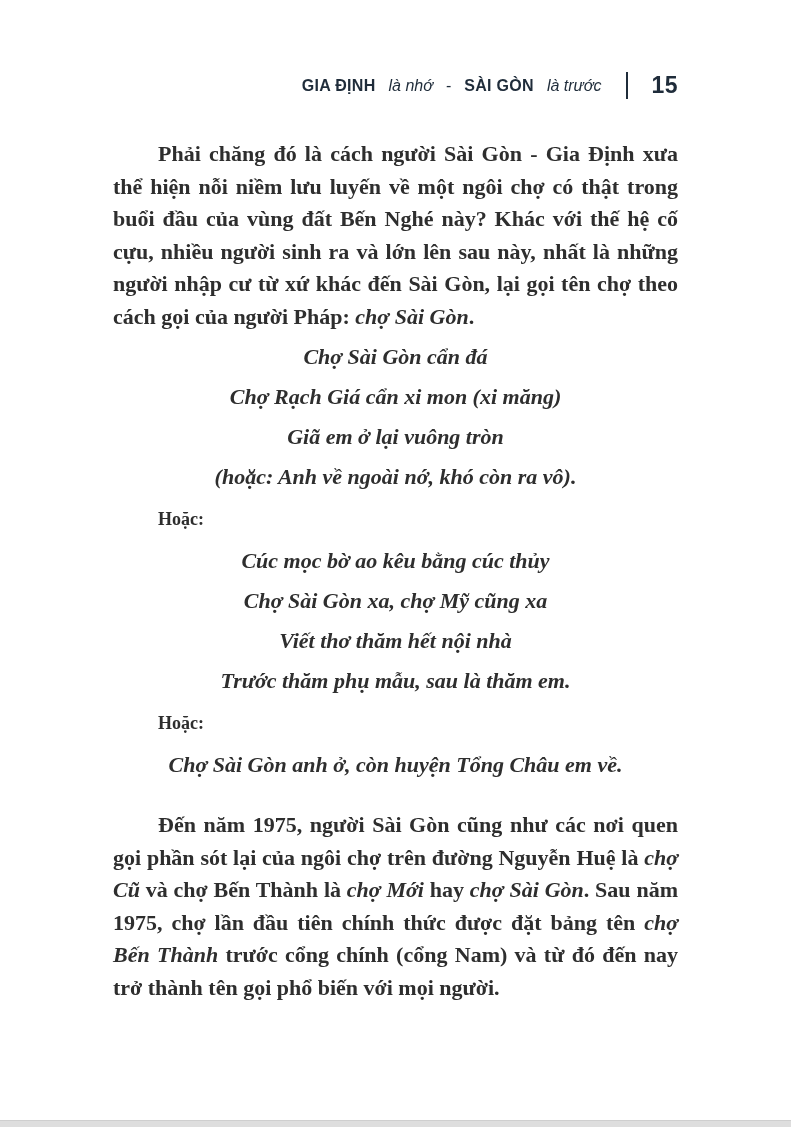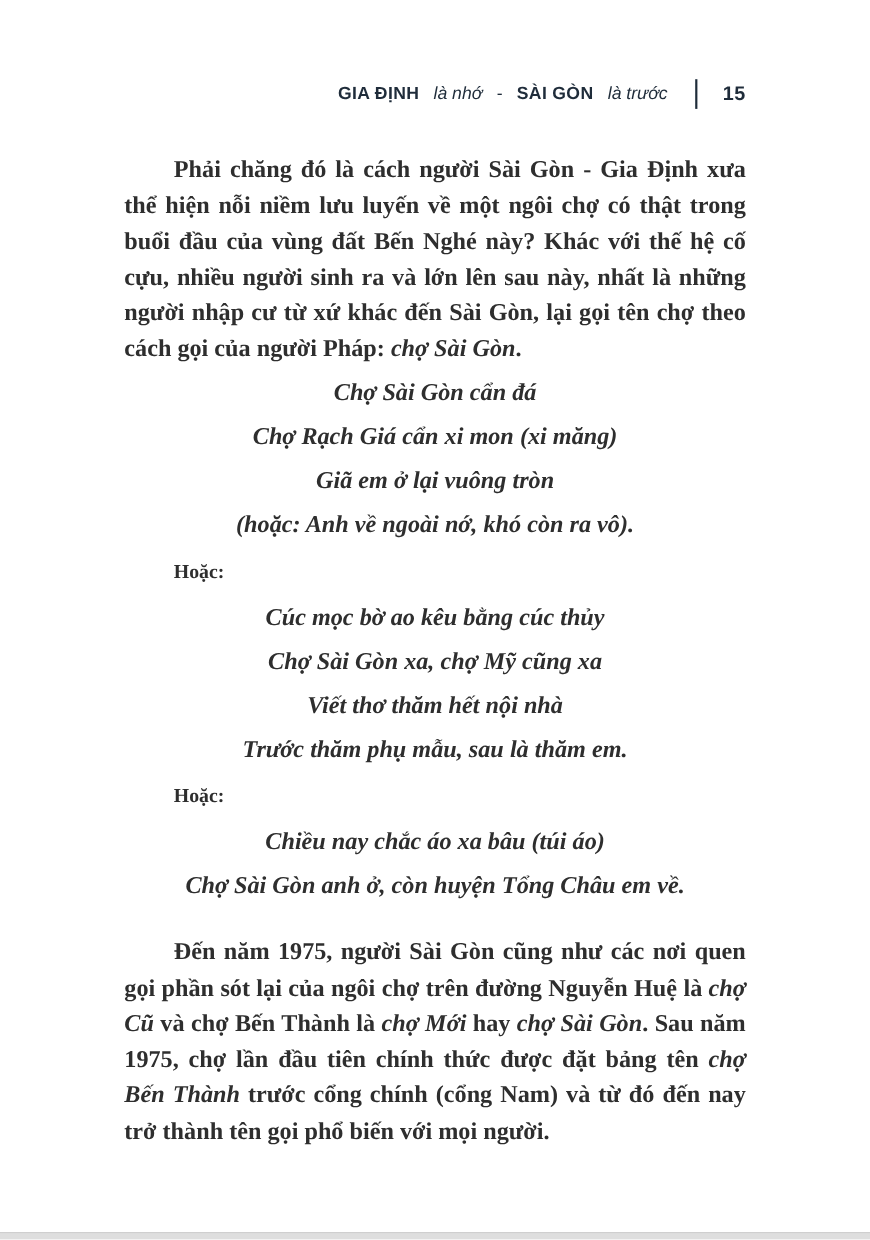--- a/index.html
+++ b/index.html
@@ -31,21 +31,21 @@
   }
   .header .bold { font-weight: 700; letter-spacing: 0.3px; }
   .header .it   { font-style: italic; }
   .header .vbar {
     display: inline-block;
     width: 2px;
     height: 27px;
     background: var(--header-text, #1f2c3a);
     margin: 0 10px 0 12px;
   }
-  .header .pagenum { font-size: 18px; font-weight: 700; letter-spacing: 0.5px; }
+  .header .pagenum { font-size: 23px; font-weight: 700; letter-spacing: 0.5px; }
 
   
   .content {
     position: absolute;
     top: 138px;
     left: 113px;
     width: 565px;
     font-weight: bold;
   }
   .para {
@@ -117,21 +117,20 @@
     <div class="verse-block">
       <div class="verse">Cúc mọc bờ ao kêu bằng cúc thủy</div>
       <div class="verse">Chợ Sài Gòn xa, chợ Mỹ cũng xa</div>
       <div class="verse">Viết thơ thăm hết nội nhà</div>
       <div class="verse">Trước thăm phụ mẫu, sau là thăm em.</div>
     </div>
 
     <p class="or-label">Hoặc:</p>
 
     <div class="verse-block">
-      <div class="verse">Chiều nay chắc áo xa bâu (túi áo)</div>
       <div class="verse">Chợ Sài Gòn anh ở, còn huyện Tổng Châu em về.</div>
     </div>
 
     <p class="para second"><span>Đến năm 1975, người Sài Gòn cũng như các nơi quen gọi phần sót lại của ngôi chợ trên đường Nguyễn Huệ là </span><span class="run-italic">chợ Cũ</span><span> và chợ Bến Thành là </span><span class="run-italic">chợ Mới</span><span> hay </span><span class="run-italic">chợ Sài Gòn</span><span>. Sau năm 1975, chợ lần đầu tiên chính thức được đặt bảng tên </span><span class="run-italic">chợ Bến Thành</span><span> trước cổng chính (cổng Nam) và từ đó đến nay trở thành tên gọi phổ biến với mọi người.</span></p>
 
   </div>
 
   <div class="bottom-bar"></div>
 
 </div>

